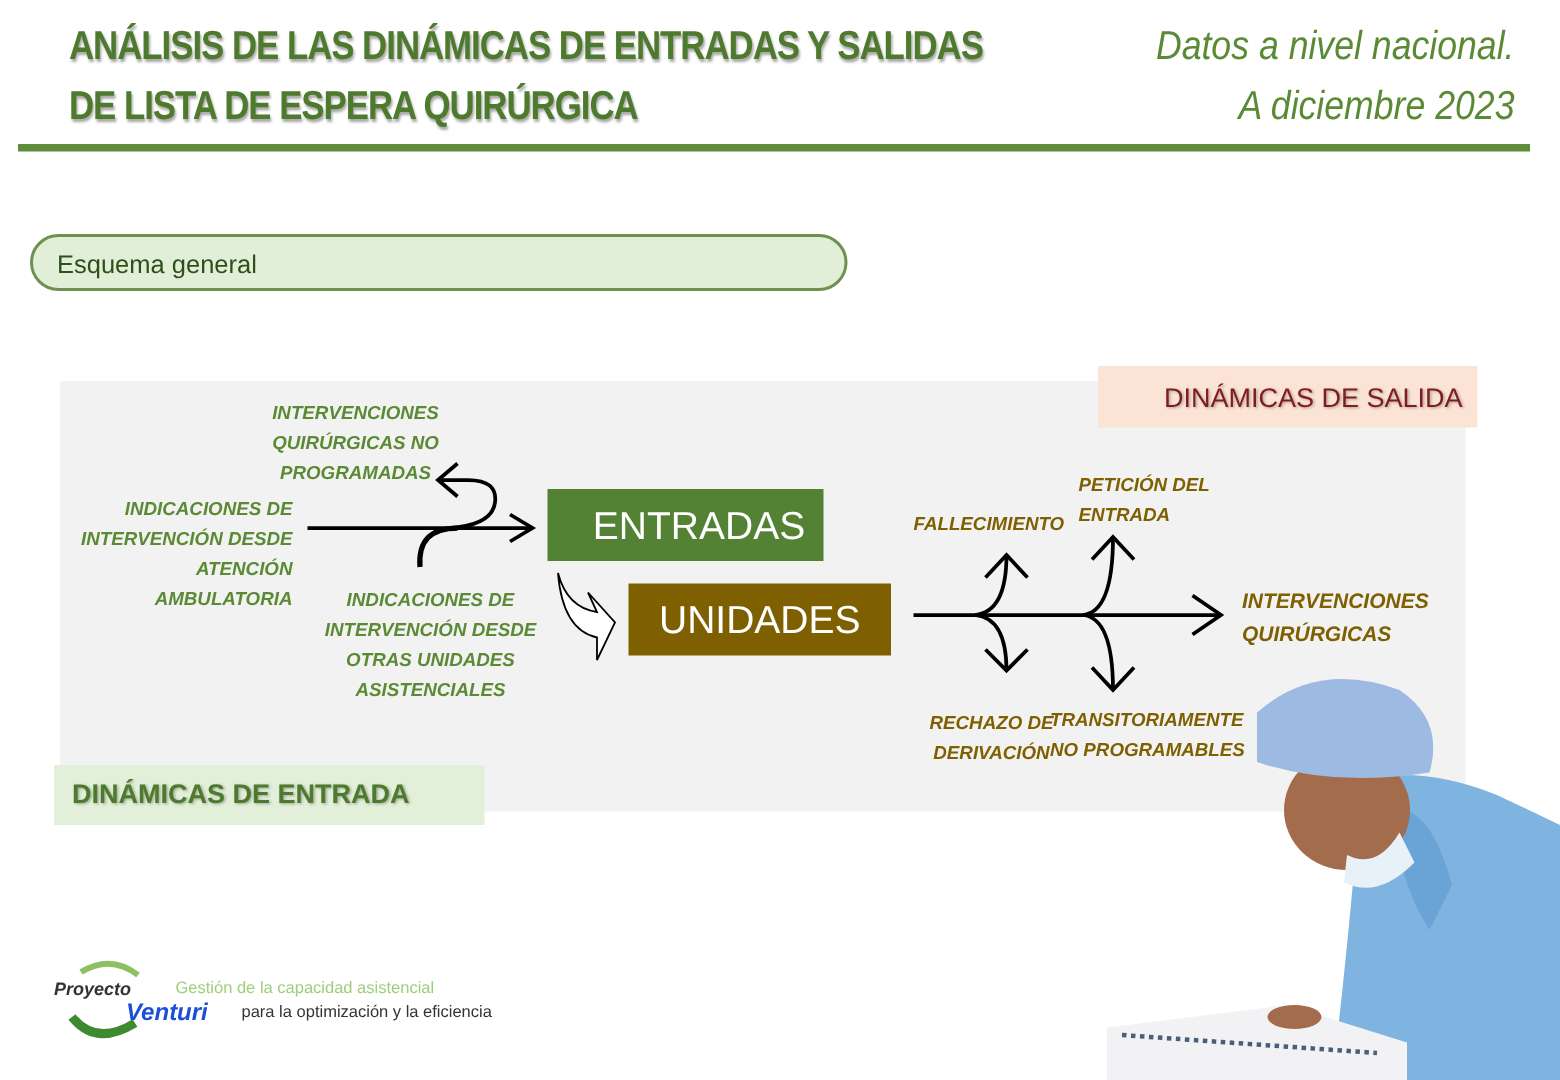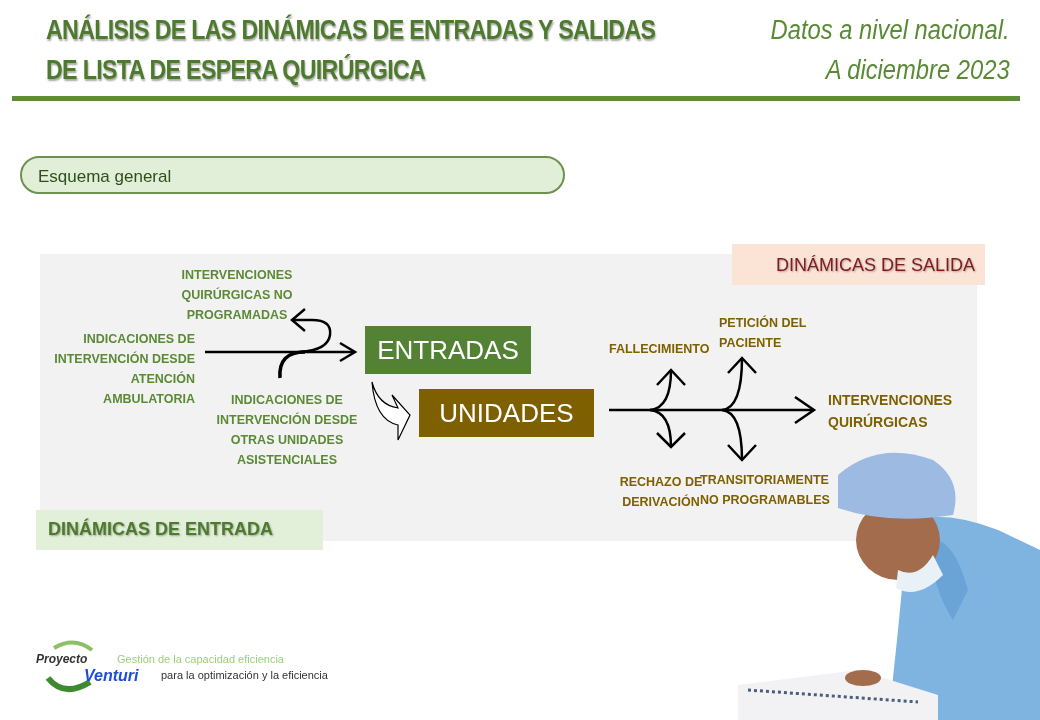--- a/index.html
+++ b/index.html
@@ -7,25 +7,25 @@
   .title { position:absolute; left:46px; top:10px; font-family:"Liberation Sans", sans-serif; font-weight:bold; font-size:27px; line-height:40px; color:#4e7a2e; letter-spacing:-0.8px; transform:scaleX(0.86); transform-origin:left top; text-shadow:1px 2px 2px rgba(0,0,0,0.35); white-space:nowrap; }
   .subtitle { position:absolute; right:30px; top:10px; text-align:right; font-style:italic; font-size:27px; line-height:40px; color:#5b8a35; transform:scaleX(0.88); transform-origin:right top; white-space:nowrap; }
   .rule { position:absolute; left:12px; top:96px; width:1008px; height:5px; background:#5f8d3c; }
   .pill { position:absolute; left:20px; top:113px; width:545px; height:38px; border:2px solid #6e9150; border-radius:20px; background:#e1efd9; box-sizing:border-box;margin-top:43px; }
   .pill span { position:absolute; left:16px; top:9px; font-size:17px; color:#2f4f1a; }
   .panel { position:absolute; left:40px; top:254px; width:937px; height:287px; background:#f2f2f2; }
   .salida-tag { position:absolute; left:732px; top:244px; width:253px; height:41px; background:#fbe3d6; }
   .salida-tag span { position:absolute; right:10px; top:11px; font-weight:normal; font-size:18px; color:#7f1d1d; text-shadow:1px 1px 2px rgba(0,0,0,0.3); }
   .entrada-tag { position:absolute; left:36px; top:510px; width:287px; height:40px; background:#e2efd9; }
   .entrada-tag span { position:absolute; left:12px; top:9px; font-weight:bold; font-size:18px; color:#4e7a2e; text-shadow:1px 1px 2px rgba(0,0,0,0.3); }
-  .lbl { position:absolute; font-weight:bold; font-size:12.5px; line-height:20px; white-space:pre-line; }
+  .lbl { position:absolute; font-weight:bold; font-size:12.5px; line-height:20px; white-space:pre-line;font-style:italic; }
   .g { color:#5b8a35; }
   .o { color:#7f6000; }
   .box { position:absolute; color:#fff; font-size:26px; text-align:center; line-height:48px; }
-  .entradas { left:365px; top:326px; width:166px; height:48px; background:#548235; }
+  .entradas { left:365px; top:326px; width:166px; height:48px; background:#548235;padding-left:18px; }
   .salidas { left:419px; top:389px; width:175px; height:48px; background:#7f6000; }
   svg.arrows { position:absolute; left:0; top:0; }
   .photo { position:absolute; left:738px; top:440px; width:302px; height:280px; }
   .logo { position:absolute; left:34px; top:638px; width:70px; height:56px; }
   .logo-t1 { position:absolute; left:36px; top:652px; font-style:italic; font-weight:bold; font-size:12px; color:#333; }
   .logo-t2 { position:absolute; left:84px; top:667px; font-style:italic; font-weight:bold; font-size:16px; color:#1d4ed8; }
   .tag1 { position:absolute; left:117px; top:653px; font-size:11px; color:#9ccf7a; }
   .tag2 { position:absolute; left:117px; top:669px; font-size:11px; color:#333;margin-left:44px; }
 </style>
 </head>
@@ -63,21 +63,21 @@
 <div class="lbl g" style="left:214px;top:390px;text-align:center;width:146px;">INDICACIONES DE
 INTERVENCIÓN DESDE
 OTRAS UNIDADES
 ASISTENCIALES</div>
 
 <div class="box entradas">ENTRADAS</div>
 <div class="box salidas">UNIDADES</div>
 
 <div class="lbl o" style="left:609px;top:339px;">FALLECIMIENTO</div>
 <div class="lbl o" style="left:719px;top:313px;">PETICIÓN DEL
-PACIENTE</div>
+ENTRADA</div>
 <div class="lbl o" style="left:828px;top:389px;font-size:14px;line-height:22px;">INTERVENCIONES
 QUIRÚRGICAS</div>
 <div class="lbl o" style="left:606px;top:472px;text-align:center;width:110px;">RECHAZO DE
 DERIVACIÓN</div>
 <div class="lbl o" style="left:700px;top:470px;">TRANSITORIAMENTE
 NO PROGRAMABLES</div>
 
 <svg class="arrows" width="1040" height="720">
   <g fill="none" stroke="#000" stroke-width="2.5">
 
@@ -118,14 +118,14 @@
   <path d="M10 250 L180 262" stroke="#4a5e7a" stroke-width="3" stroke-dasharray="3 3"></path>
   <ellipse cx="125" cy="238" rx="18" ry="8" fill="#a36c4c"></ellipse>
 </svg>
 
 <svg class="logo" viewBox="0 0 70 56">
   <path d="M20 10 Q40 -2 58 12" fill="none" stroke="#8cc063" stroke-width="4"></path>
   <path d="M14 40 Q30 60 56 44" fill="none" stroke="#3d8b2e" stroke-width="6"></path>
 </svg>
 <div class="logo-t1">Proyecto</div>
 <div class="logo-t2">Venturi</div>
-<div class="tag1">Gestión de la capacidad eficiencia</div>
+<div class="tag1">Gestión de la capacidad asistencial</div>
 <div class="tag2">para la optimización y la eficiencia</div>
 
 </body></html>

